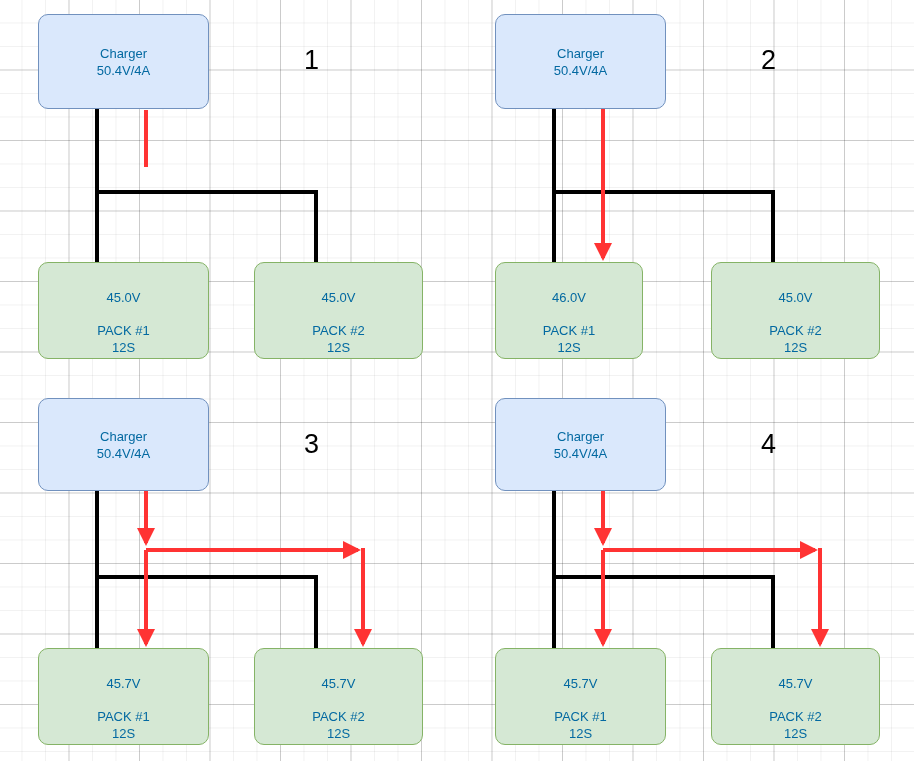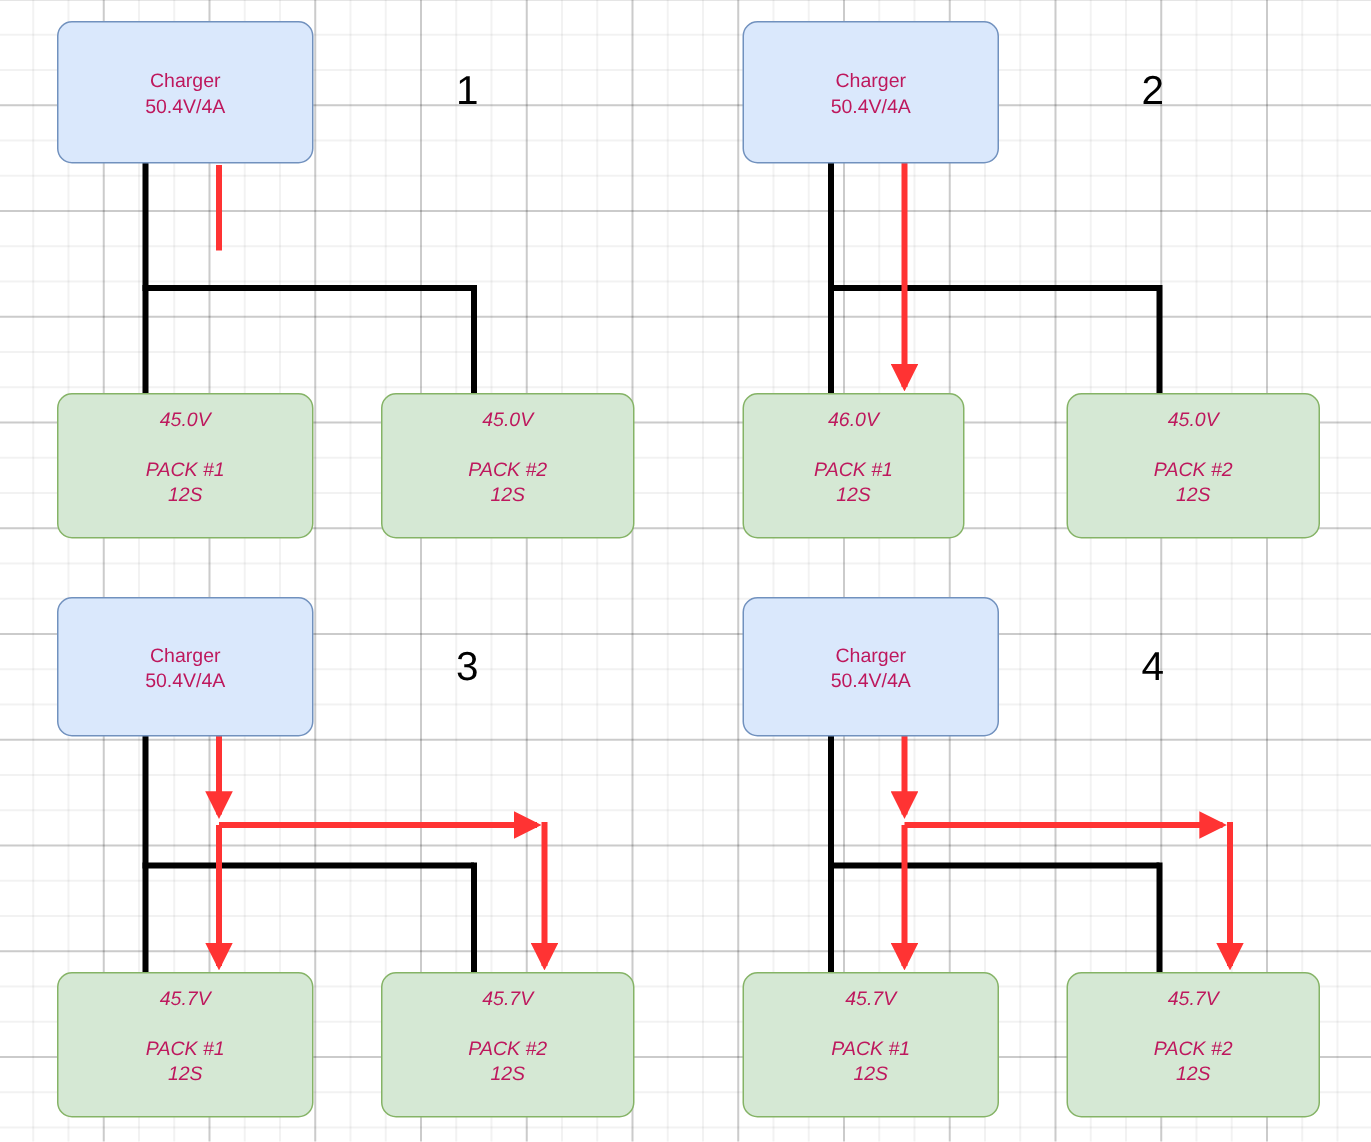--- a/index.html
+++ b/index.html
@@ -29,35 +29,34 @@
   #wires{position:absolute;left:0;top:0;width:914px;height:761px;pointer-events:none;}
 
   .node{
     position:absolute;
     box-sizing:border-box;
     border-radius:10px;
     display:flex;
     flex-direction:column;
     align-items:center;
     text-align:center;
-    color:#be185d;
+    color:#0369a1;
     font-size:13px;
     line-height:17px;
   }
   .charger{
     background:#dae8fc;
     border:1px solid #7191be;
     justify-content:center;
   }
   .pack{
     background:#d5e8d4;
     border:1px solid #85b366;
     justify-content:flex-start;
-    padding-top:8px;
-    font-style:italic;
+    padding-top:26px;
   }
   .pack .volt{margin-bottom:16px;}
   .panel-num{
     position:absolute;
     font-size:27px;
     color:#000000;
     line-height:27px;
     font-family:"Liberation Sans", sans-serif;
   }
 </style>

